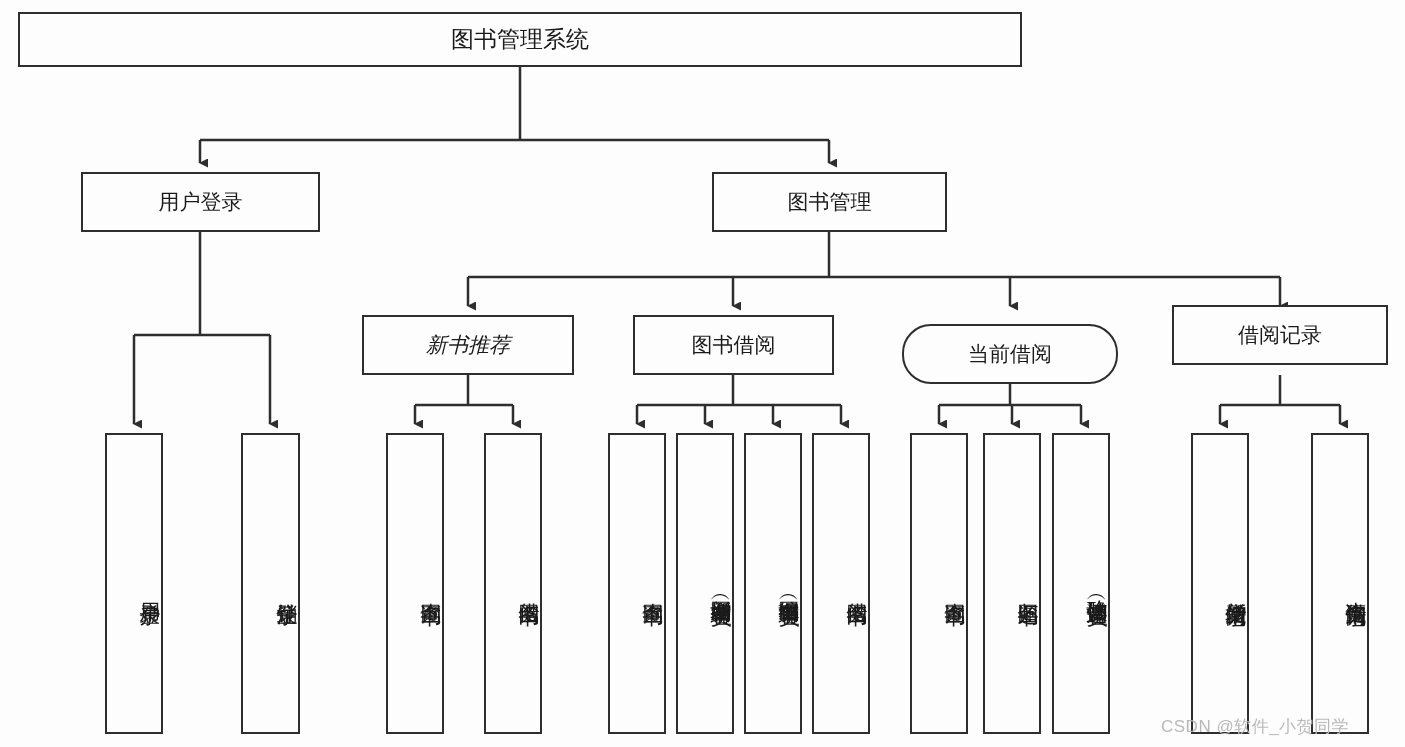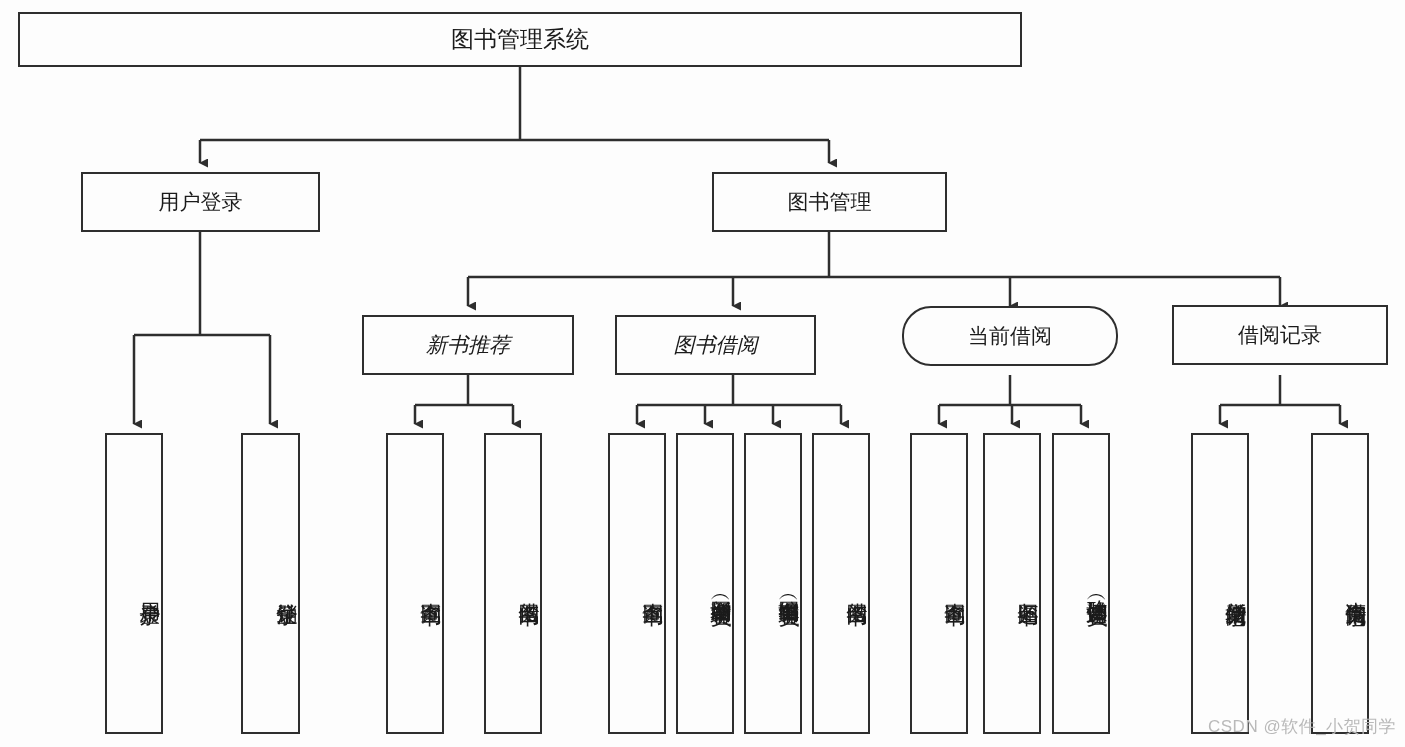--- a/index.html
+++ b/index.html
@@ -120,24 +120,24 @@
       </div>
       <div class="node branch-node" style="left: 81px; top: 172px; width: 239px; height: 60px;">
         <span class="node-text">用户登录</span>
       </div>
       <div class="node branch-node" style="left: 712px; top: 172px; width: 235px; height: 60px; text-align: right;">
         <span class="node-text">图书管理</span>
       </div>
       <div class="node branch-node" style="left: 362px; top: 315px; width: 212px; height: 60px; font-style: italic;">
         <span class="node-text">新书推荐</span>
       </div>
-      <div class="node branch-node" style="left: 615px; top: 315px; width: 201px; height: 60px; font-style: italic;">
+      <div class="node branch-node" style="left: 633px; top: 315px; width: 201px; height: 60px;">
         <span class="node-text">图书借阅</span>
       </div>
-      <div class="node branch-node" style="left: 902px; top: 306px; width: 216px; height: 60px; border-radius: 29px;">
+      <div class="node branch-node" style="left: 902px; top: 324px; width: 216px; height: 60px; border-radius: 29px;">
         <span class="node-text">当前借阅</span>
       </div>
       <div class="node branch-node" style="left: 1172px; top: 305px; width: 216px; height: 60px;">
         <span class="node-text">借阅记录</span>
       </div>
       <div class="node leaf-node" style="left: 105px; top: 433px; width: 58px; height: 301px;">
         <span class="leaf-text">用户登录</span>
       </div>
       <div class="node leaf-node" style="left: 241px; top: 433px; width: 59px; height: 301px;">
         <span class="leaf-text">注销登录</span>
@@ -170,15 +170,15 @@
         <span class="leaf-text">确认归还（管理员）</span>
       </div>
       <div class="node leaf-node" style="left: 1191px; top: 433px; width: 58px; height: 301px;">
         <span class="leaf-text">新增借阅记录</span>
       </div>
       <div class="node leaf-node" style="left: 1311px; top: 433px; width: 58px; height: 301px;">
         <span class="leaf-text">查询借阅记录</span>
       </div>
     </div>
 
-  <div class="watermark" style="left: 1208px; top: 715px;">CSDN @软件_小贺同学</div>
+  <div class="watermark" style="left: 1161px; top: 715px;">CSDN @软件_小贺同学</div>
 
 </div>
 
 </body></html>

